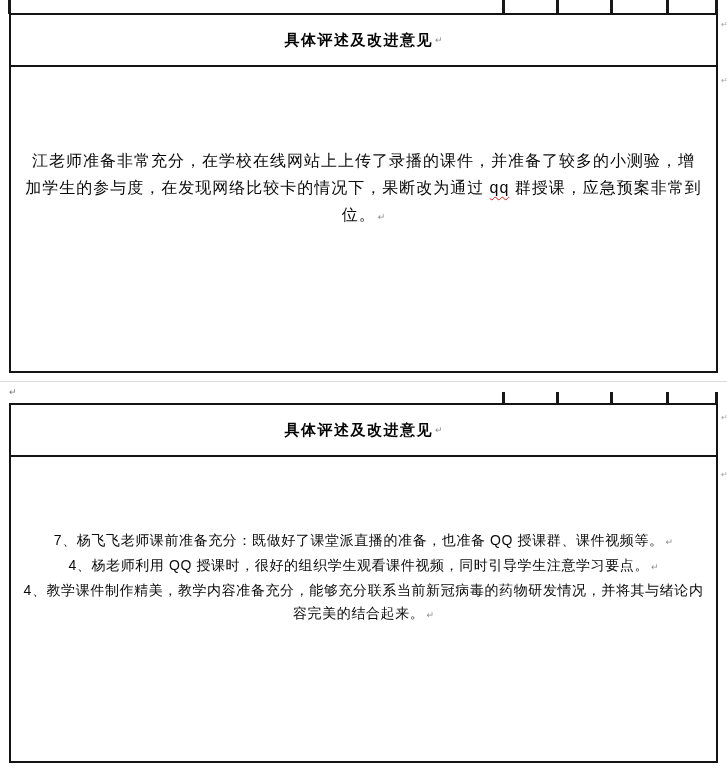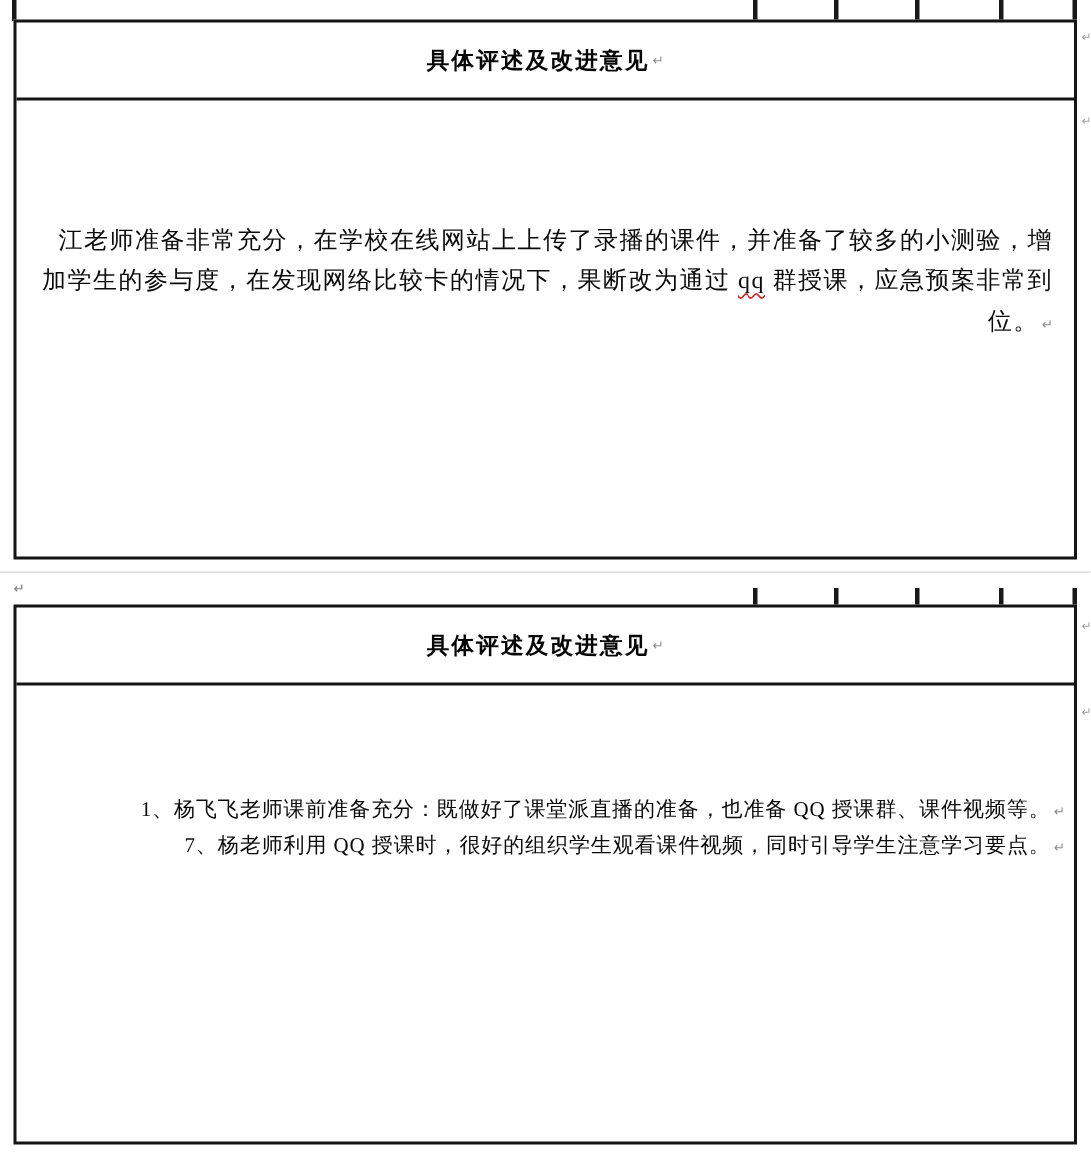--- a/index.html
+++ b/index.html
@@ -16,32 +16,32 @@
   
   .tick { position: absolute; width: 3px; background: #181818; }
   .tick.r1 { top: 0; height: 14px; }
   .tick.r2 { top: 392px; height: 12px; }
 
   
   .faint-line { position: absolute; left: 0; top: 381px; width: 727px; height: 1px; background: #dcdcdc; }
 
   .doc-table {
     position: absolute; left: 9px; width: 709px; height: 360px;
-    background: #ffffff; border: 2px solid #141414; font-family: Liberation Serif, serif;
+    background: #ffffff; border: 2px solid #141414;
   }
   .doc-table.t1 { top: 13px; }
   .doc-table.t2 { top: 403px; }
 
   .tbl-header {
     height: 52px; border-bottom: 2px solid #141414;
     display: flex; align-items: center; justify-content: center;
     font-size: 15px; font-weight: bold; letter-spacing: 1.5px; color: #050505;
   }
 
-  .tbl-body { position: relative; height: 302px; text-align: right; }
+  .tbl-body { position: relative; height: 302px; text-align: center; }
   .t1 .tbl-body { padding: 80px 14px 0; font-size: 16px; line-height: 27px; letter-spacing: 1px; }
   .t2 .tbl-body { padding: 72px 6px 0;  font-size: 14px; line-height: 23px; letter-spacing: 0.6px; }
 
   .para { margin: 0; }
 
   .pmark {
     font-size: 9px; color: #8f8f8f; letter-spacing: 0;
     margin-left: 2px; vertical-align: baseline;
   }
   .header-pmark { font-weight: normal; }
@@ -92,21 +92,22 @@
 <div class="tick r2" style="left:610px"></div>
 <div class="tick r2" style="left:666px"></div>
 <div class="tick r2" style="left:715px"></div>
 
 <div class="doc-table t2">
   <div class="tbl-header">
     <span>具体评述及改进意见</span>
       <span class="pmark header-pmark">↵</span>
   </div>
   <div class="tbl-body">
-    <p class="para"><span>1、杨飞飞老师课前准备充分：既做好了课堂派直播的准备，也准备 QQ 授课群、课件视频等。</span><span class="pmark">↵</span></p>
-    <p class="para"><span>7、杨老师利用 QQ 授课时，很好的组织学生观看课件视频，同时引导学生注意学习要点。</span><span class="pmark">↵</span></p>
+    <p class="para"><span>7、杨飞飞老师课前准备充分：既做好了课堂派直播的准备，也准备 QQ 授课群、课件视频等。</span><span class="pmark">↵</span></p>
+    <p class="para"><span>4、杨老师利用 QQ 授课时，很好的组织学生观看课件视频，同时引导学生注意学习要点。</span><span class="pmark">↵</span></p>
+    <p class="para"><span>4、教学课件制作精美，教学内容准备充分，能够充分联系当前新冠病毒的药物研发情况，并将其与绪论内容完美的结合起来。</span><span class="pmark">↵</span></p>
   </div>
 </div>
 
 <span class="side-mark m1">↵</span>
 <span class="side-mark m2">↵</span>
 <span class="side-mark m3">↵</span>
 <span class="side-mark m4">↵</span>
 
 </body></html>

